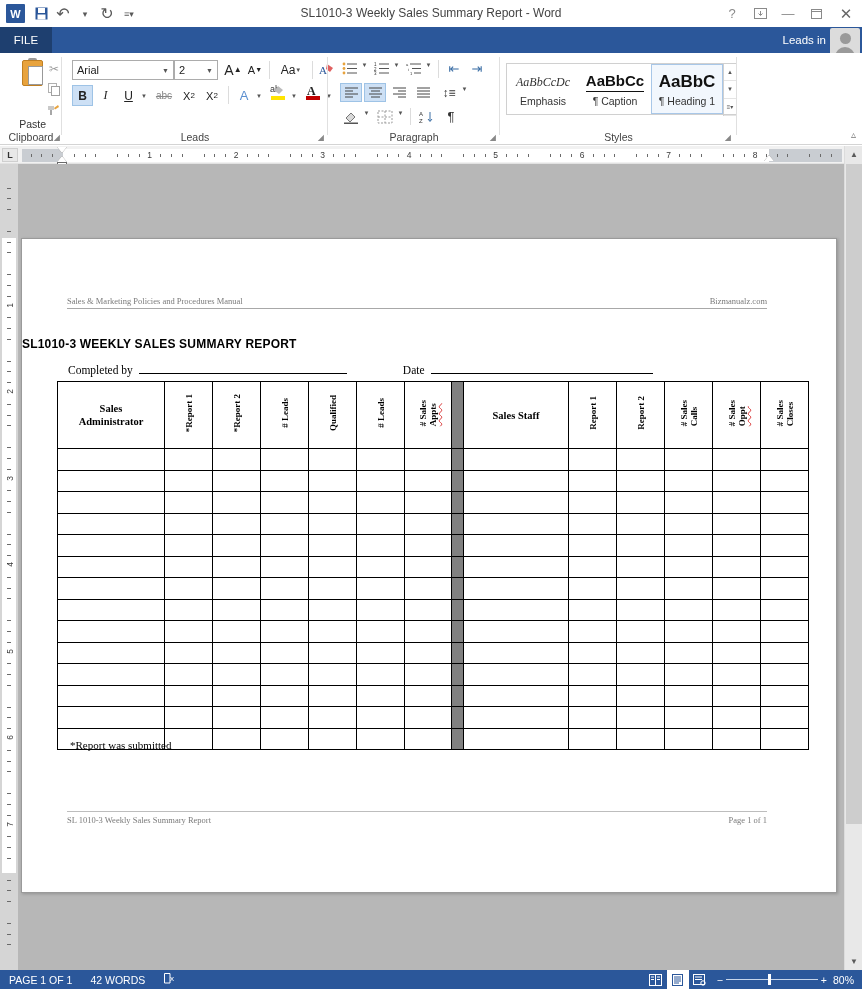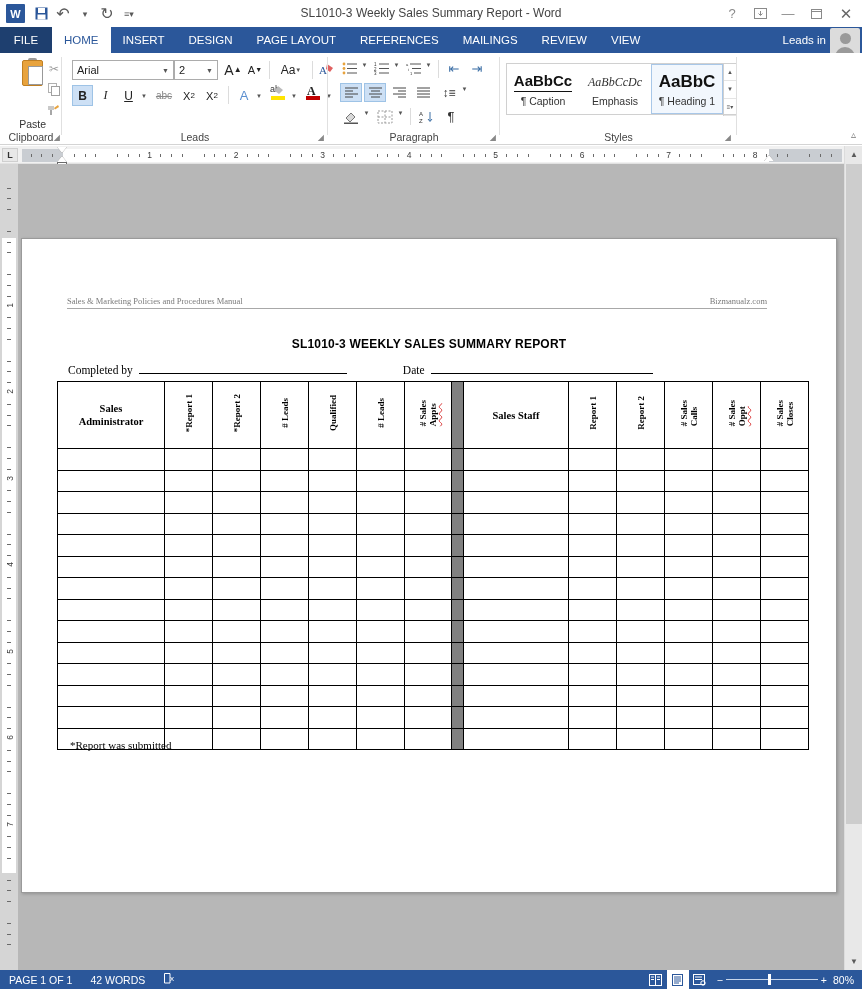--- a/index.html
+++ b/index.html
@@ -268,21 +268,21 @@
   }
   .page-inner { position: absolute; left: 0; top: 0; width: 100%; height: 100%; }
 
   .doc-header {
     position: absolute; left: 45px; top: 57px; width: 700px;
     border-bottom: 1px solid #a8a8a8; padding-bottom: 2px;
     display: flex; justify-content: space-between;
     font-family: "Liberation Serif", serif; font-size: 8.5px; color: #7a7a7a;
   }
   .doc-title {
-    position: absolute; left: 0; top: 98px; width: 100%; text-align: center;
+    position: absolute; left: 0; top: 98px; width: 100%; 
     font-family: "Liberation Sans", sans-serif;
     font-size: 12px; font-weight: bold; color: #000; letter-spacing: 0.2px;
   }
   .fillrow {
     position: absolute; top: 123px; left: 46px; width: 700px;
     font-family: "Liberation Serif", serif; font-size: 11.5px; color: #000;
     display: flex; align-items: baseline;
   }
   .fl-label { white-space: nowrap; text-align: center; }
   .fl-line {
@@ -403,30 +403,20 @@
           <rect x="0.5" y="0.5" width="10" height="9" fill="none" stroke="#8a8a8a"></rect>
           <line x1="0.5" y1="2.5" x2="10.5" y2="2.5" stroke="#8a8a8a"></line>
         </svg>
     </div>
     <div class="win-btn close">✕</div>
   </div>
 </div>
 
 <div class="tabstrip">
   <div class="tab-file">FILE</div>
-  <div class="tabs">
-    <div class="tab active">HOME</div>
-    <div class="tab">INSERT</div>
-    <div class="tab">DESIGN</div>
-    <div class="tab">PAGE LAYOUT</div>
-    <div class="tab">REFERENCES</div>
-    <div class="tab">MAILINGS</div>
-    <div class="tab">REVIEW</div>
-    <div class="tab">VIEW</div>
-  </div>
   <div class="signin">Leads in</div>
   <div class="avatar">
     <div class="head"></div>
       <div class="body"></div>
   </div>
 </div>
 
 <div class="ribbon">
 
   <div class="group" style="left:0;width:62px;">
@@ -612,26 +602,26 @@
     <div class="pbtn" style="left:112px;top:54px;width:22px;height:19px;font-size:13px;">¶</div>
 
     <div class="group-label">Paragraph</div>
     <div class="dlg-launch" style="right:4px;">◢</div>
     <div class="group-sep" style="right:0;"></div>
   </div>
 
   <div class="group" style="left:500px;width:237px;">
     <div class="gallery" style="left:6px;top:10px;">
       <div class="style-item">
+        <div class="style-prev em">AaBbCcDc</div>
+        <div class="style-name">Emphasis</div>
+      </div>
+      <div class="style-item">
         <div class="style-prev cap">AaBbCc</div>
         <div class="style-name">¶ Caption</div>
-      </div>
-      <div class="style-item">
-        <div class="style-prev em">AaBbCcDc</div>
-        <div class="style-name">Emphasis</div>
       </div>
       <div class="style-item sel">
         <div class="style-prev h1">AaBbC</div>
         <div class="style-name">¶ Heading 1</div>
       </div>
       <div class="gal-scroll">
         <div>▲</div>
         <div>▼</div>
         <div>≡▾</div>
       </div>
@@ -1076,20 +1066,24 @@
               <td></td>
               <td></td>
               <td></td>
               <td></td>
             </tr>
           </tbody>
       </table>
 
       <div class="note">*Report was submitted</div>
 
+      <div class="doc-footer">
+        <span>SL 1010-3 Weekly Sales Summary Report</span>
+        <span>Page 1 of 1</span>
+      </div>
 
     </div>
   </div>
 </div>
 
 <div class="vscroll">
   <div class="sc-up">▲</div>
   <div class="sc-thumb"></div>
   <div class="sc-dn">▼</div>
 </div>

